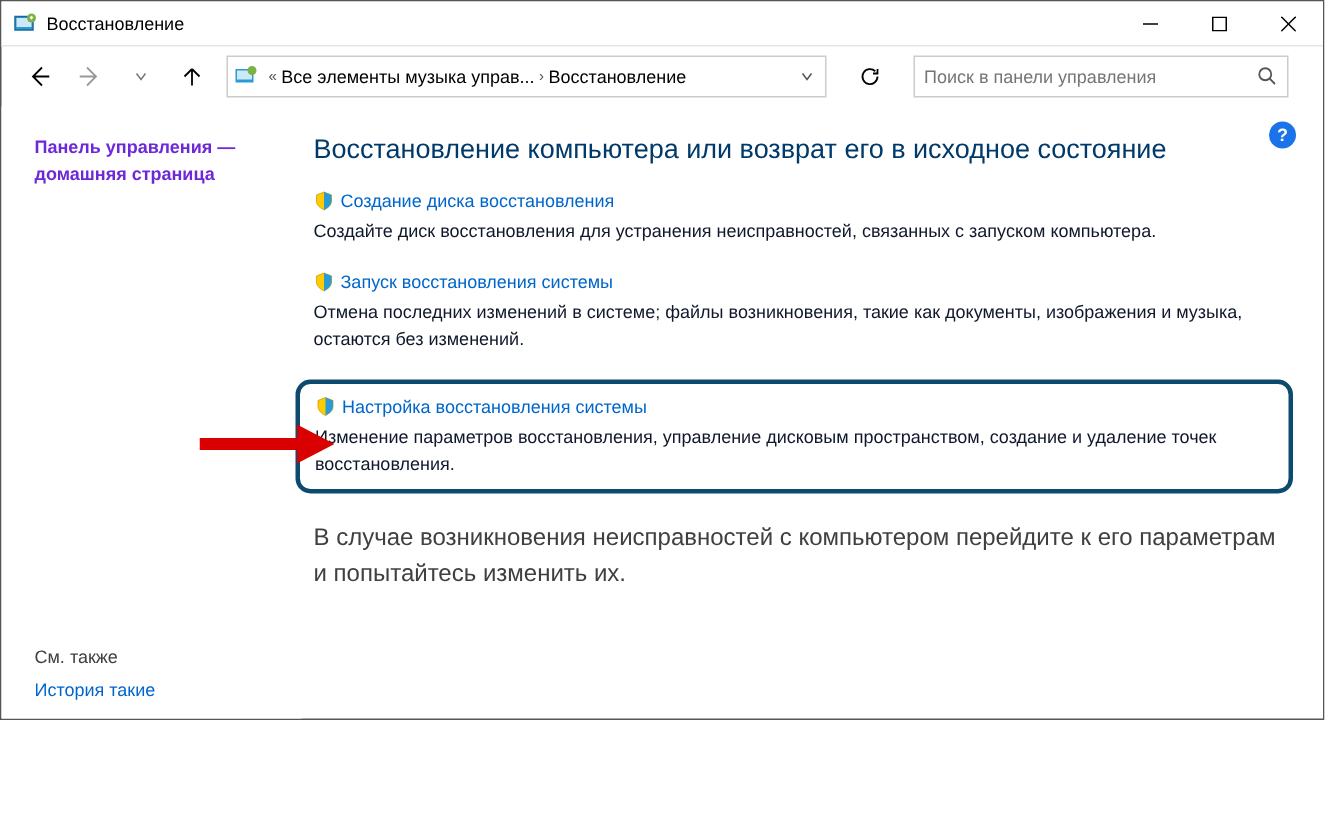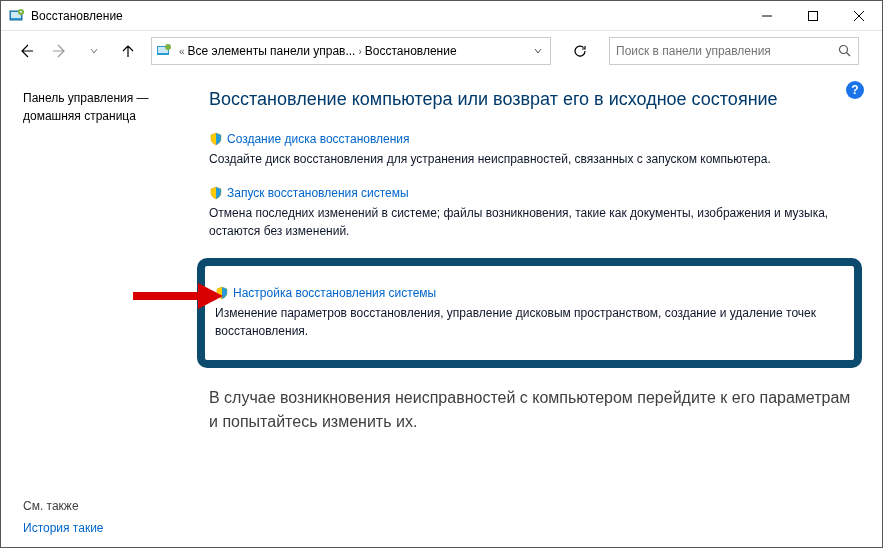--- a/index.html
+++ b/index.html
@@ -1,17 +1,17 @@
 <!DOCTYPE html>
 <html><head>
 <meta charset="utf-8">
 <style>
 * { box-sizing: border-box; margin: 0; padding: 0; }
 body { font-family: "Segoe UI", Tahoma, sans-serif; font-size: 12px; color: #000; background: #fff; }
-.window { width: 883px; height: 548px; border: 1px solid #555; position: relative; background: #fff; }
+.window { width: 883px; height: 480px; border: 1px solid #555; position: relative; background: #fff; }
 
 
 .titlebar { height: 30px; display: flex; align-items: center; background: #fff; border-bottom: 1px solid #e5e5e5; }
 .titlebar-icon { width: 16px; height: 16px; margin: 0 6px 0 8px; position: relative; }
 .titlebar-icon svg { width: 16px; height: 16px; }
 .titlebar-title { font-size: 12px; color: #000; flex: 0 0 auto; }
 .titlebar-spacer { flex: 1; }
 .win-btn { width: 46px; height: 30px; display: flex; align-items: center; justify-content: center; color: #000; }
 .win-btn svg { width: 10px; height: 10px; }
 
@@ -29,29 +29,29 @@
 .bc-dropdown { margin-left: auto; padding: 0 4px; }
 .refresh-btn { width: 30px; height: 28px; display: flex; align-items: center; justify-content: center; margin-right: 10px; }
 
 .search-box { width: 250px; height: 28px; border: 1px solid #ccc; display: flex; align-items: center; padding: 12px 6px; background: #fff; }
 .search-input { flex: 1; border: none; outline: none; font-size: 12px; color: #888; background: transparent; }
 .search-icon { width: 14px; height: 14px; margin-left: 4px; }
 
 
 .content { display: flex; height: calc(100% - 70px); position: relative; }
 .sidebar { width: 200px; padding: 18px 14px 14px 22px; background: #fff; }
-.sidebar-link { color: #000000; font-size: 12px; line-height: 1.5; cursor: pointer; }
+.sidebar-link { color: #6d28d9; font-size: 12px; line-height: 1.5; cursor: pointer; font-weight: bold; }
 .sidebar-bottom { position: absolute; bottom: 12px; left: 22px; }
 .see-also { color: #404040; font-size: 12px; margin-bottom: 8px; }
 .history-link { color: #0066cc; font-size: 12px; cursor: pointer; }
 
 .main { flex: 1; padding: 18px 24px 14px 8px; position: relative; }
-.main-title { color: #003a6b; font-size: 18px; font-weight: 400; margin-bottom: 22px; }
-.option-block { margin-bottom: 18px; position: relative; }
-.option-block.highlighted { border: 8px solid #0c4a6e; border-radius: 10px; padding: 20px 10px; margin-left: -12px; margin-right: -4px; }
+.main-title { color: #003a6b; font-size: 18px; font-weight: 400; }
+.option-block { margin-bottom: 18px; position: relative; margin-top: 17px; }
+.option-block.highlighted { border: 3px solid #0c4a6e; border-radius: 10px; padding: 8px 10px; margin-left: -12px; margin-right: -4px; }
 .opt-title { display: flex; align-items: center; gap: 4px; margin-bottom: 4px; }
 .shield-icon { width: 14px; height: 14px; }
 .opt-link { color: #0066cc; font-size: 12px; cursor: pointer; }
 .opt-desc { color: #0f172a; font-size: 12px; line-height: 1.5; }
 .footer-link { color: #404040; font-size: 16px; line-height: 1.5; margin-top: 10px; }
 
 .help-badge { position: absolute; top: 80px; right: 18px; width: 18px; height: 18px; border-radius: 50%; background: #1a73e8; color: #fff; font-size: 12px; font-weight: bold; display: flex; align-items: center; justify-content: center; }
 
 
 .red-arrow { position: absolute; top: 280px; left: 132px; z-index: 10; }
@@ -115,21 +115,21 @@
 
     <div class="breadcrumb">
       <div class="bc-icon">
           <svg viewBox="0 0 16 16">
             <rect x="1" y="3" width="12" height="9" fill="#2b9bd6"></rect>
             <rect x="2" y="4" width="10" height="6" fill="#cde9f8"></rect>
             <circle cx="12" cy="4" r="3" fill="#7cb342"></circle>
           </svg>
         </div>
       <span class="bc-sep">«</span>
-      <span class="bc-item" style="max-width:180px">Все элементы панели управ...</span>
+      <span class="bc-item" style="max-width:180px">Все элементы музыка управ...</span>
       <span class="bc-sep">›</span>
       <span class="bc-item">Восстановление</span>
       <span class="bc-dropdown"><svg width="8" height="8" viewBox="0 0 8 8">
             <path d="M1 2 L4 6 L7 2" stroke="#555" stroke-width="1" fill="none"></path>
           </svg></span>
     </div>
 
     <div class="refresh-btn">
         <svg width="14" height="14" viewBox="0 0 14 14">
           <path d="M12 7 A5 5 0 1 1 10.5 3.5 M12 2 V5 H9" stroke="#000" stroke-width="1.2" fill="none"></path>

